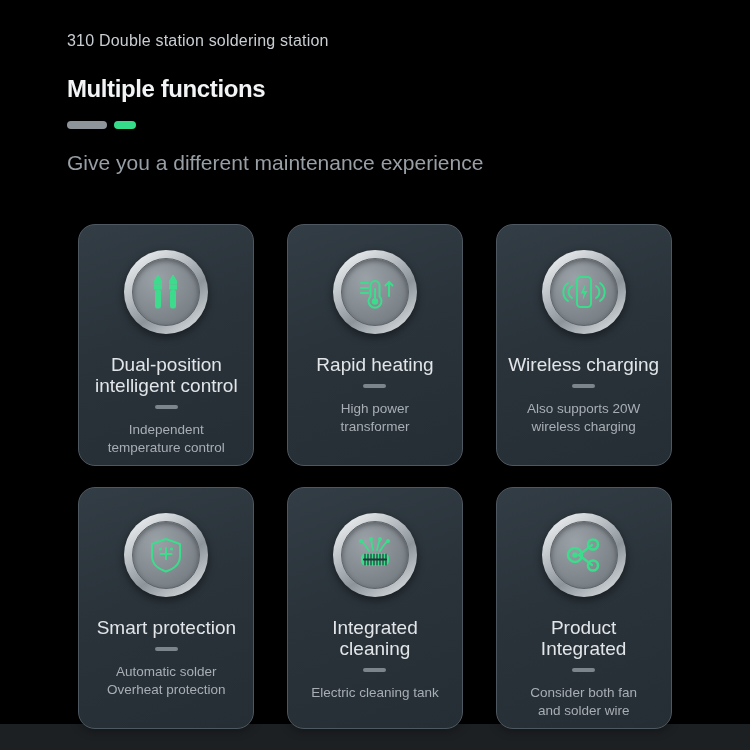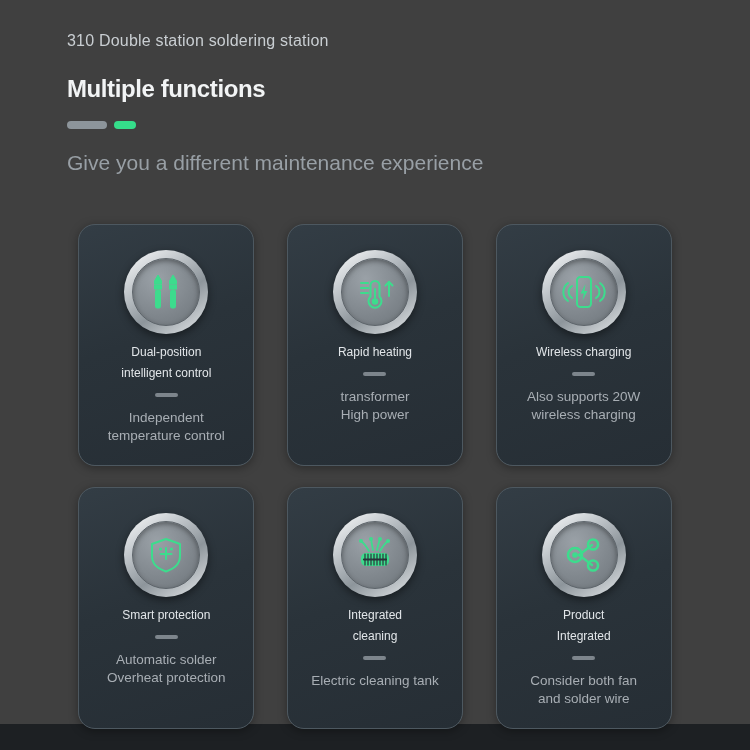--- a/index.html
+++ b/index.html
@@ -2,21 +2,21 @@
 <html><head>
 <meta charset="utf-8">
 <style>
   * { margin:0; padding:0; box-sizing:border-box; }
   html, body {
     width:750px; height:750px;
     background:#1d2023;
     font-family:"Liberation Sans", sans-serif;
     overflow:hidden;
   }
-  .page { position:relative; width:750px; height:724px; background:#404040; }
+  .page { position:relative; width:750px; height:724px; background:#000000; }
 
   
   .header { position:absolute; left:67px; top:30px; width:640px; }
   .eyebrow {
     font-size:16px; color:#c9ced2; letter-spacing:0.2px; line-height:22px;
     font-weight:400; white-space:nowrap;
   }
   .headline {
     margin-top:17px; font-size:24px; font-weight:700; color:#f2f4f5;
     line-height:40px; letter-spacing:-0.4px; white-space:nowrap;
@@ -63,22 +63,22 @@
     width:68px; height:68px; border-radius:50%;
     background:radial-gradient(circle at 36% 30%, #9aa1a7 0%, #81888e 55%, #6d747a 100%);
     border:1px solid #5d646a;
     display:flex; align-items:center; justify-content:center;
     box-shadow:inset 0 2px 5px rgba(0,0,0,0.35);
   }
   .badge-inner svg { display:block; }
 
   
   .card-title {
-    margin-top:8px; width:100%; padding:0 6px;
-    font-size:12px; line-height:21px; color:#e2e6e9;
+    margin-top:20px; width:100%; padding:0 6px;
+    font-size:19px; line-height:21px; color:#e2e6e9;
     text-align:center; font-weight:400;
   }
   .dash {
     margin-top:9px; width:23px; height:4px; border-radius:2px; background:#7d858c;
   }
   .card-sub {
     margin-top:12px; width:100%; padding:0 6px;
     font-size:13.5px; line-height:18px; color:#a8aeb4;
     text-align:center; font-weight:400;
   }
@@ -143,22 +143,22 @@
             </g>
             <circle cx="20" cy="29.5" r="3.2" fill="#3ddc8d"></circle>
           </svg>
         </div>
       </div>
       <div class="card-title">
         <div>Rapid heating</div>
       </div>
       <div class="dash"></div>
       <div class="card-sub">
+        <div>High power</div>
         <div>transformer</div>
-        <div>High power</div>
       </div>
     </div>
 
     <div class="card">
       <div class="badge">
         <div class="badge-inner">
           <svg width="44" height="40" viewBox="0 0 44 40">
             <g stroke="#3ddc8d" stroke-width="2" fill="none" stroke-linecap="round">
               <rect x="15" y="5" width="14" height="30" rx="3.5"></rect>
               <path d="M10 14 a7 7 0 0 0 0 12"></path>

